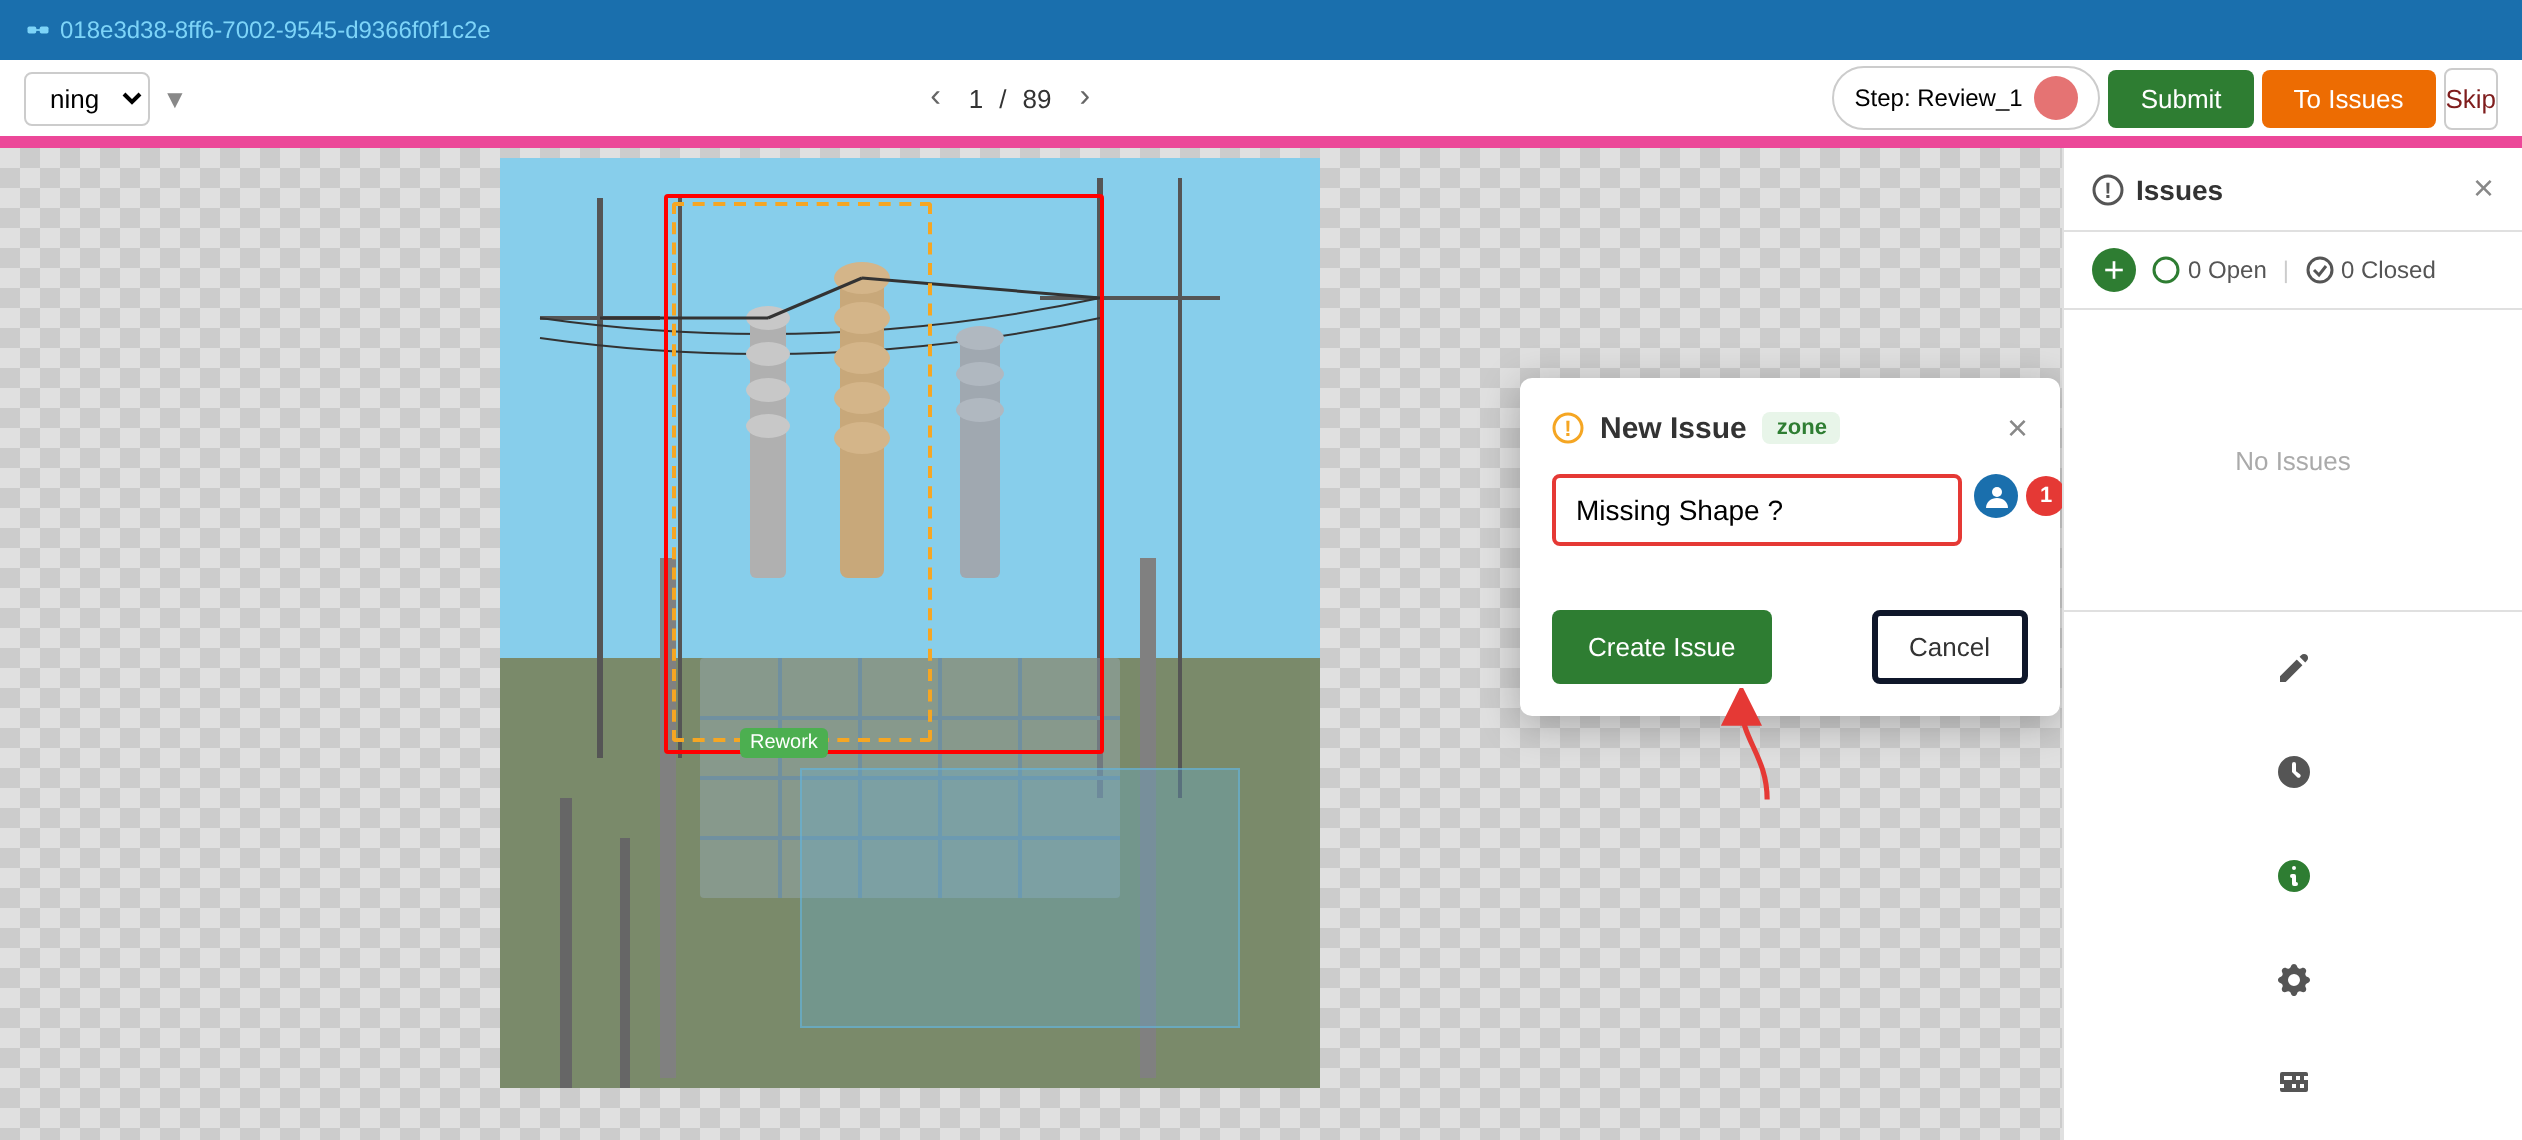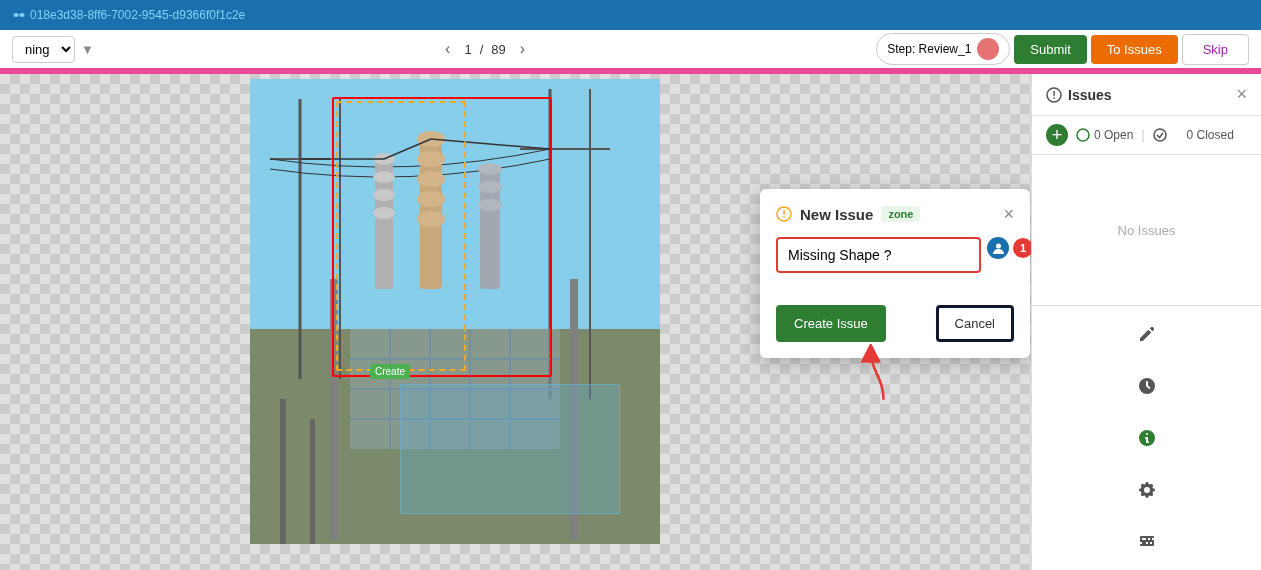--- a/index.html
+++ b/index.html
@@ -45,21 +45,21 @@
       border-radius: 16px;
       padding: 4px 10px;
       font-size: 12px;
       display: flex;
       align-items: center;
       gap: 6px;
     }
     .avatar { width: 22px; height: 22px; border-radius: 50%; background: #e57373; display: inline-block; }
     .btn-submit { background: #2e7d32; color: white; border: none; border-radius: 4px; padding: 7px 16px; font-size: 13px; cursor: pointer; font-weight: 500; }
     .btn-rework { background: #ed6c02; color: white; border: none; border-radius: 4px; padding: 7px 16px; font-size: 13px; cursor: pointer; font-weight: 500; }
-    .btn-skip { background: white; color: #a21caf; border: 1px solid #ccc; border-radius: 4px; padding: 7px 20px; font-size: 13px; cursor: pointer; }
+    .btn-skip { background: white; color: #7f1d1d; border: 1px solid #ccc; border-radius: 4px; padding: 7px 0; font-size: 13px; cursor: pointer; }
 
     
     .main-area {
       display: flex;
       height: calc(570px - 30px - 44px);
     }
 
     
     .canvas-area {
       flex: 1;
@@ -295,21 +295,21 @@
       font-size: 18px;
       cursor: pointer;
       display: flex; align-items: center; justify-content: center;
       line-height: 1;
     }
     .tab-open {
       display: flex; align-items: center; gap: 4px; color: #555;
     }
     .tab-divider { color: #ccc; }
     .tab-closed {
-      display: flex; align-items: flex-start; gap: 20px; color: #555;
+      display: flex; align-items: flex-start; gap: 4px; color: #555;
     }
     .panel-body {
       flex: 1;
       display: flex;
       align-items: center;
       justify-content: center;
       color: #aaa;
       font-size: 13px;
     }
     .panel-sidebar-icons {
@@ -430,21 +430,21 @@
 
           <rect x="30" y="320" width="6" height="145" fill="#666"></rect>
           <rect x="60" y="340" width="5" height="125" fill="#666"></rect>
         </svg>
       </div>
 
       <div class="selection-box"></div>
 
       <div class="selection-box-dashed"></div>
 
-      <div class="bushing-label">Create</div>
+      <div class="bushing-label">Rework</div>
 
       <div class="light-blue-overlay"></div>
     </div>
 
     <div class="issue-popup">
       <div class="issue-popup-header">
         <div class="issue-popup-title">
           <svg width="16" height="16" viewBox="0 0 16 16">
             <circle cx="8" cy="8" r="7" fill="none" stroke="#f5a623" stroke-width="1.5"></circle>
             <text x="8" y="12" text-anchor="middle" font-size="11" fill="#f5a623" font-weight="bold">!</text>

